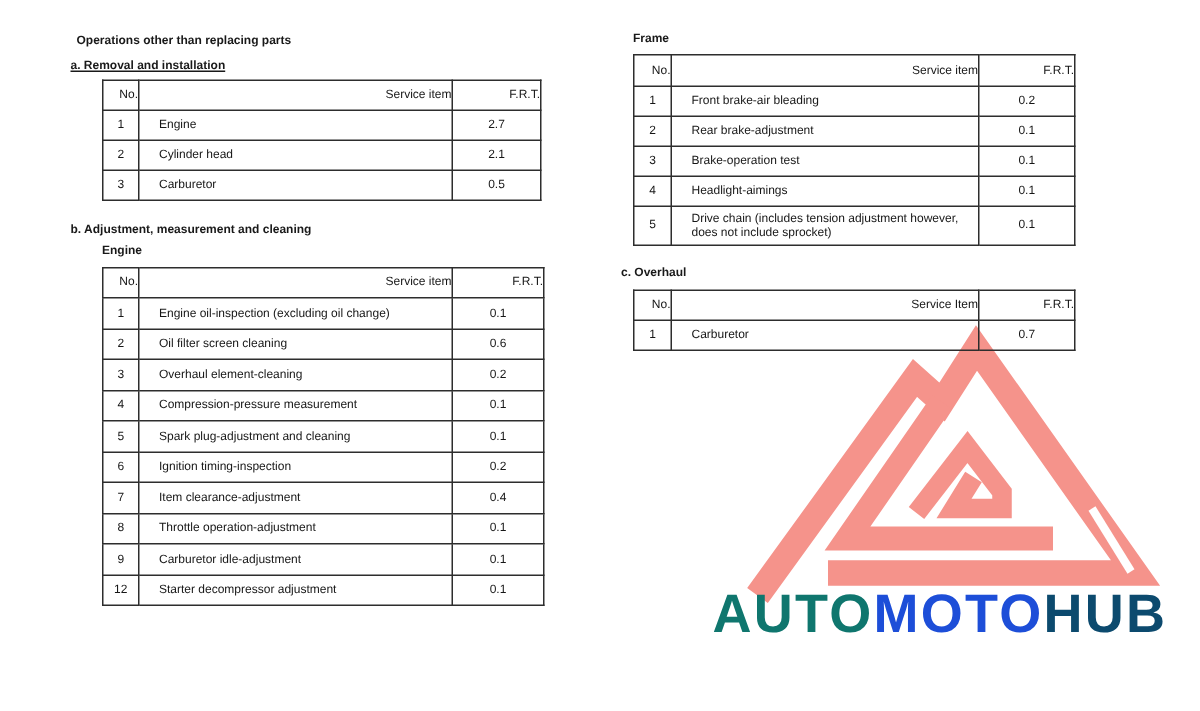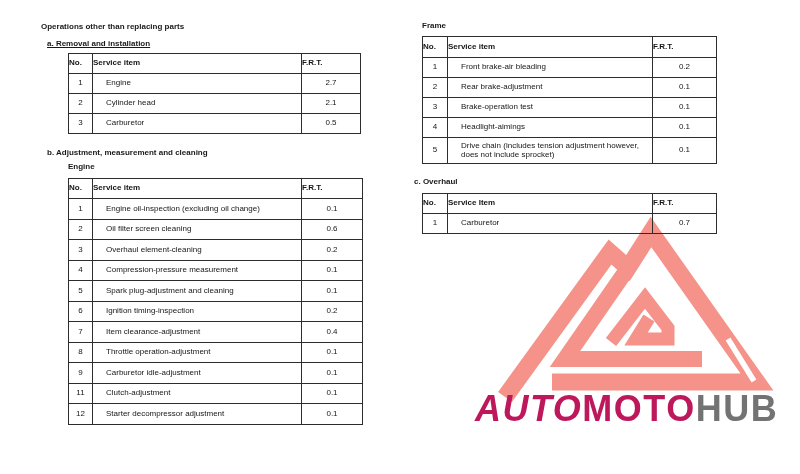--- a/index.html
+++ b/index.html
@@ -12,21 +12,21 @@
     color:#191919; white-space:nowrap; line-height:8px;
   }
   table.svc {
     position:absolute; z-index:2; border-collapse:collapse; table-layout:fixed;
     background:transparent;
   }
   table.svc th, table.svc td {
     border:1px solid #2d2d2d; font-size:8px; line-height:8.5px; color:#161616;
     padding:0; vertical-align:middle; overflow:hidden;
   }
-  table.svc th { font-weight:bold; text-align:left; }
+  table.svc th { font-weight:normal; text-align:right; }
   table.svc td:first-child  { text-align:center; }
   table.svc td:nth-child(2) { text-align:left; padding-left:13px; padding-right:4px; }
   table.svc td:last-child   { text-align:center; }
   
   #tblA { left:68px; top:53px; width:292px; }
   #tblA tr { height:20px; }
   
   #tblB { left:68px; top:178px; width:294px; }
   #tblB tr.h { height:20px; }
   #tblB tr { height:20.5px; }
@@ -54,23 +54,23 @@
 
 <div class="page">
 
   <svg class="logo-mark" viewBox="0 0 300 212" xmlns="http://www.w3.org/2000/svg">
     <path d="M35 179 L140 34 L158 50 L181 14 L287 164 L82 164" fill="none" stroke-width="17" stroke-linejoin="miter" stroke-miterlimit="8" stroke="#F5938B"></path>
     <path d="M158 50 L95 141 L232 141" fill="none" stroke-width="16" stroke-linejoin="miter" stroke-miterlimit="8" stroke="#F5938B"></path>
     <path d="M141 124 L175 80 L198 110 L198 121 L166 121 L179 100" fill="none" stroke-width="13" stroke-linejoin="miter" stroke-miterlimit="8" stroke="#F5938B"></path>
     <path d="M258 121 L284 163" fill="none" stroke="#ffffff" stroke-width="5.5"></path>
   </svg>
 
-  <div class="wordmark"><span style="color: #be185d; font-style: italic;">AUTO</span><span style="color: #be185d; text-align: right;">MOTO</span><span style="color: #737373;">HUB</span></div>
-
-  <div class="lbl" style="left:41px; top:23px;">Operations other than replacing parts</div>
+  <div class="wordmark"><span style="color: #0f766e;">AUTO</span><span style="color: #1d4ed8; text-align: right;">MOTO</span><span style="color: #0c4a6e;">HUB</span></div>
+
+  <div class="lbl" style="left:51px; top:23px;">Operations other than replacing parts</div>
   <div class="lbl" style="left:47px; top:40px;text-decoration:underline;">a. Removal and installation</div>
   <div class="lbl" style="left:47px; top:149px;">b. Adjustment, measurement and cleaning</div>
   <div class="lbl" style="left:68px; top:163px;">Engine</div>
 
   <div class="lbl" style="left:422px; top:22px;">Frame</div>
   <div class="lbl" style="left:414px; top:178px;">c. Overhaul</div>
 
   <table class="svc" id="tblA">
     <colgroup>
         <col style="width:24px">
@@ -152,25 +152,20 @@
       <td>8</td>
       <td>Throttle operation-adjustment</td>
       <td>0.1</td>
     </tr>
     <tr>
       <td>9</td>
       <td>Carburetor idle-adjustment</td>
       <td>0.1</td>
     </tr>
     <tr>
-      <td>11</td>
-      <td>Clutch-adjustment</td>
-      <td>0.1</td>
-    </tr>
-    <tr>
       <td>12</td>
       <td>Starter decompressor adjustment</td>
       <td>0.1</td>
     </tr>
   </tbody>
     </table>
 
   <table class="svc" id="tblC">
     <colgroup>
         <col style="width:25px">

